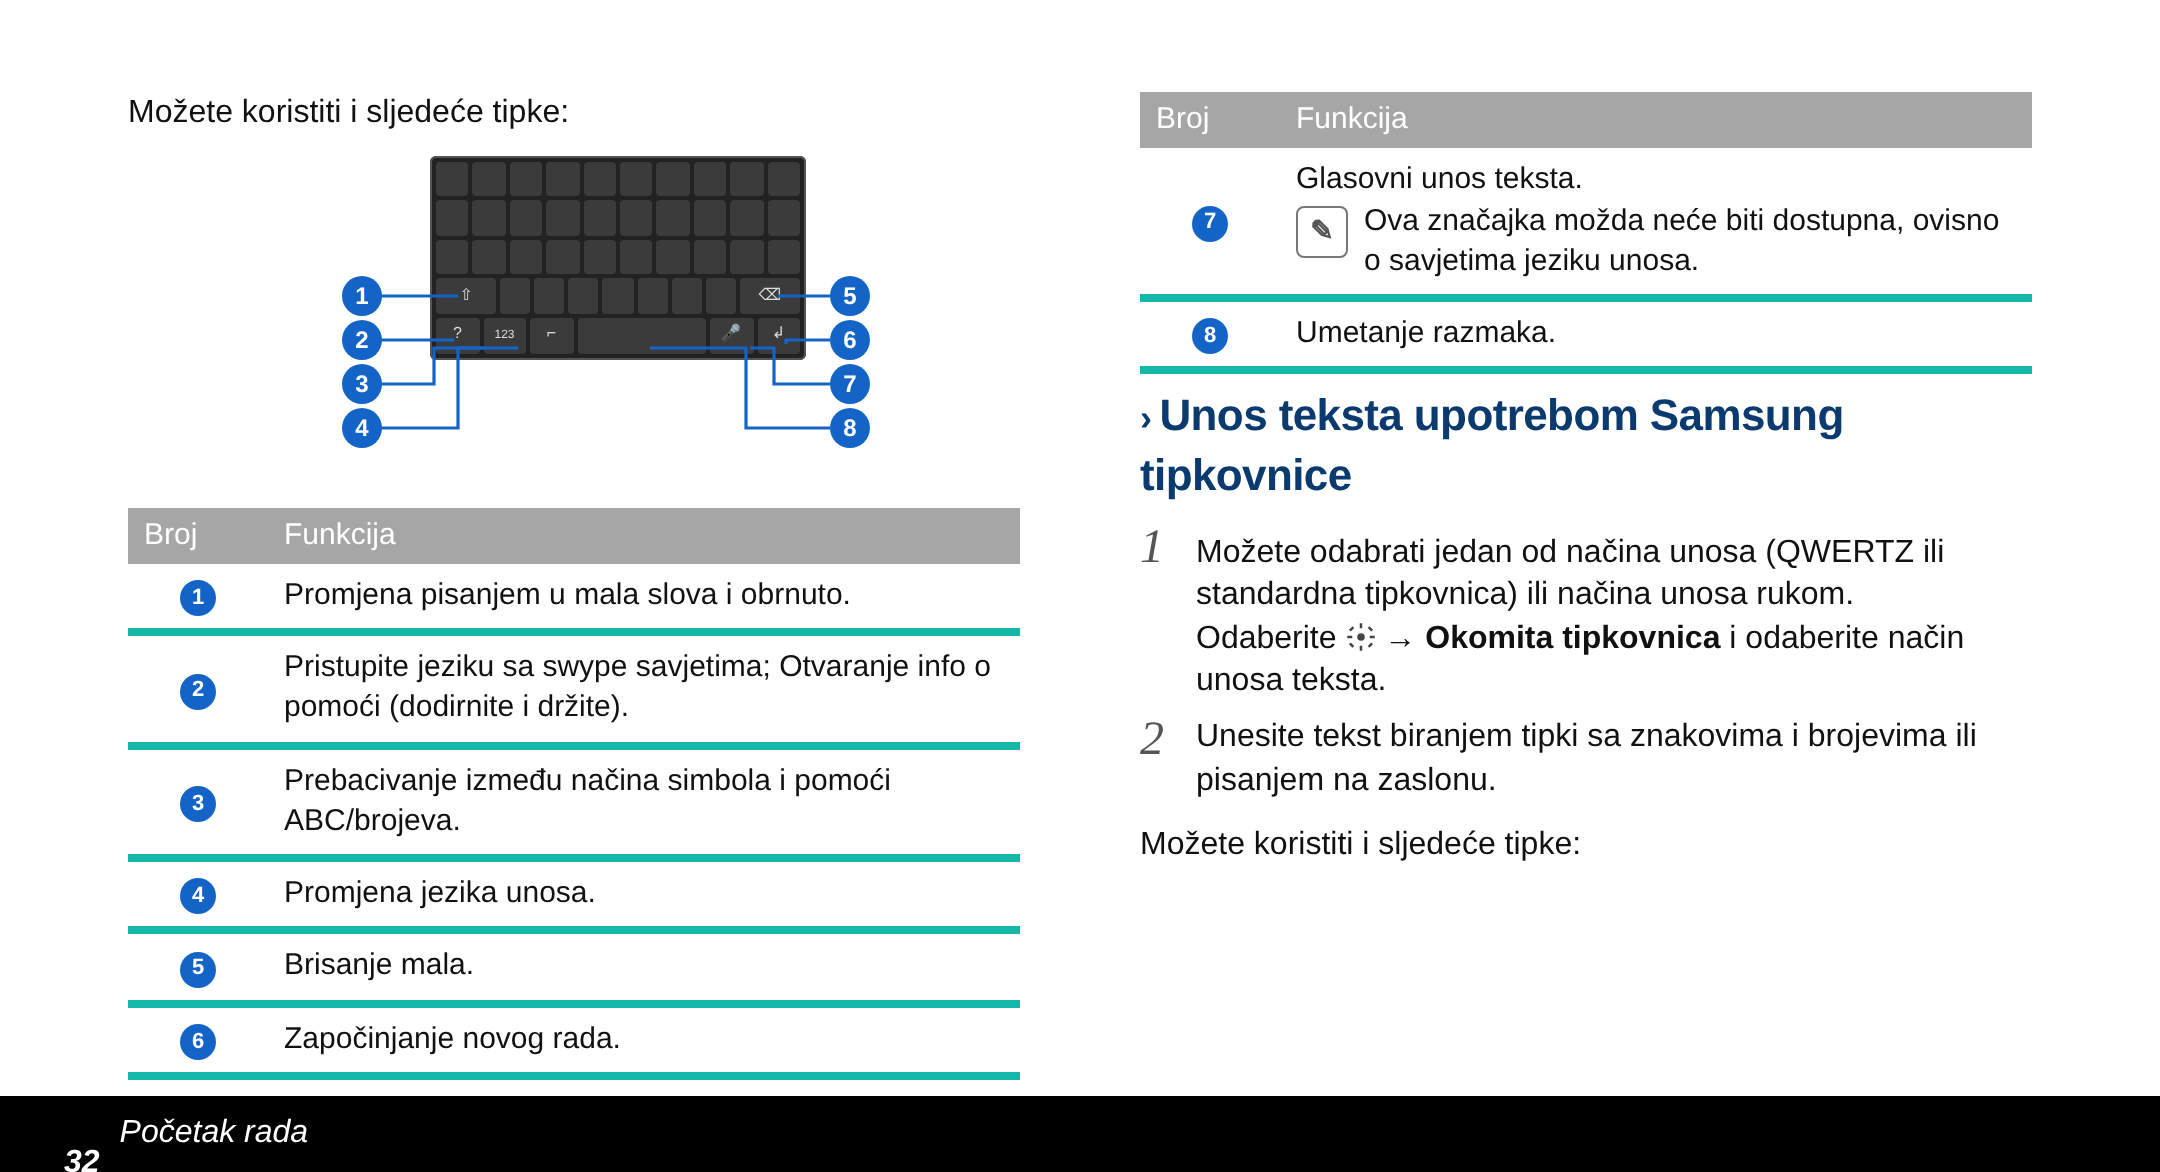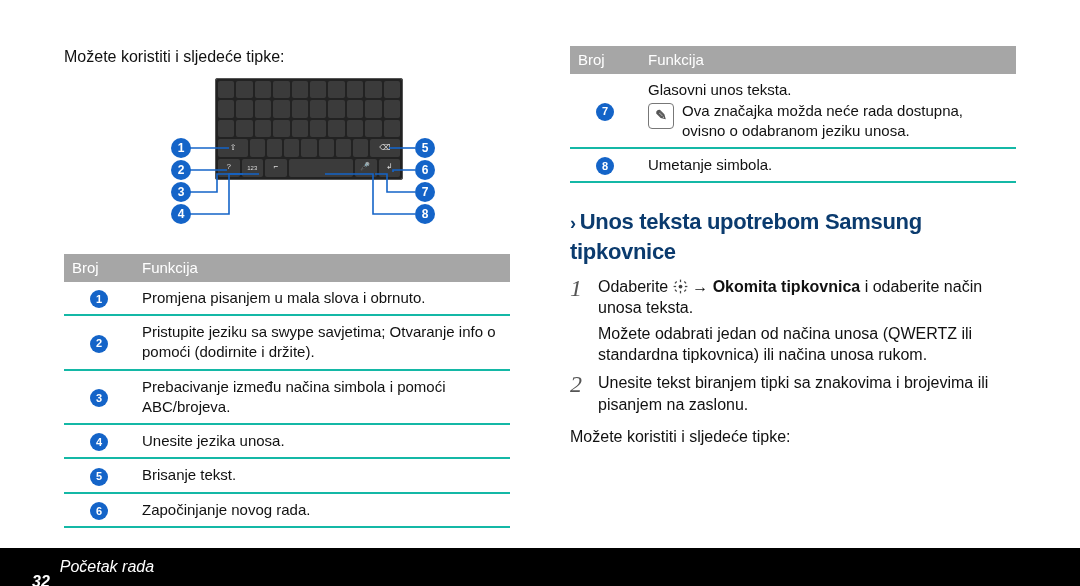--- a/index.html
+++ b/index.html
@@ -70,21 +70,21 @@
   }
   table.func th {
     background: #a6a6a6;
     color: #fff;
     font-weight: 500;
     text-align: left;
     padding: 4px 8px;
     margin-left: 48px;
   }
   table.func td {
-    border-bottom: 2px solid #14b8a6;
+    border-bottom: 4px solid #14b8a6;
     padding: 6px 8px;
     vertical-align: middle;
   }
   table.func td.num {
     width: 50px;
     text-align: center;
     padding: 4px 0;
   }
 
   .numcircle {
@@ -155,21 +155,21 @@
     width: 260px;
     height: 160px;
     overflow: visible;
   }
   .callout-num {
     position: absolute;
   }
 
   
   h2.sectitle {
-    margin: 24px 0 6px 0;
+    margin: 6px 0 6px 0;
     font-size: 22px;
     font-weight: 700;
     color: #0b3b6e;
     letter-spacing: -0.3px;
   }
   .sec-arrow {
     color: #0b3b6e;
     font-size: 18px;
     margin-right: 4px;
   }
@@ -313,25 +313,25 @@
         <tr>
           <td class="num"><span class="numcircle small">2</span></td>
           <td>Pristupite jeziku sa swype savjetima; Otvaranje info o pomoći (dodirnite i držite).</td>
         </tr>
         <tr>
           <td class="num"><span class="numcircle small">3</span></td>
           <td>Prebacivanje između načina simbola i pomoći ABC/brojeva.</td>
         </tr>
         <tr>
           <td class="num"><span class="numcircle small">4</span></td>
-          <td>Unesite jezika unosa.</td>
+          <td>Promjena jezika unosa.</td>
         </tr>
         <tr>
           <td class="num"><span class="numcircle small">5</span></td>
-          <td>Brisanje tekst.</td>
+          <td>Brisanje mala.</td>
         </tr>
         <tr>
           <td class="num"><span class="numcircle small">6</span></td>
           <td>Započinjanje novog rada.</td>
         </tr>
       </tbody>
         </table>
     </div>
 
     <div class="column">
@@ -340,58 +340,58 @@
             <tr>
           <th style="width:54px;">Broj</th>
           <th>Funkcija</th>
         </tr>
         <tr>
           <td class="num"><span class="numcircle small">7</span></td>
           <td>
             <div>Glasovni unos teksta.</div>
             <div class="note-row">
               <span class="note-icon">✎</span>
-              <span>Ova značajka možda neće rada dostupna, ovisno o odabranom jeziku unosa.</span>
+              <span>Ova značajka možda neće biti dostupna, ovisno o savjetima jeziku unosa.</span>
             </div>
           </td>
         </tr>
         <tr>
           <td class="num"><span class="numcircle small">8</span></td>
-          <td>Umetanje simbola.</td>
+          <td>Umetanje razmaka.</td>
         </tr>
       </tbody>
         </table>
 
       <h2 class="sectitle">
         <span class="sec-arrow">›</span><span>Unos teksta upotrebom Samsung tipkovnice</span>
       </h2>
 
       <div class="step">
         <div class="stepnum">1</div>
         <div class="stepbody">
+          <div style="margin-top:4px;">Možete odabrati jedan od načina unosa (QWERTZ ili standardna tipkovnica) ili načina unosa rukom.</div>
           <div>
             <span>Odaberite </span>
             <svg class="gear" viewBox="0 0 24 24">
               <circle cx="12" cy="12" r="3" fill="#444"></circle>
               <g fill="#444">
                 <rect x="11" y="1" width="2" height="4"></rect>
                   <rect x="11" y="19" width="2" height="4"></rect>
                 <rect x="1" y="11" width="4" height="2"></rect>
                   <rect x="19" y="11" width="4" height="2"></rect>
                 <rect x="3.5" y="3.5" width="2" height="4" transform="rotate(45 4.5 5.5)"></rect>
                 <rect x="18.5" y="16.5" width="2" height="4" transform="rotate(45 19.5 18.5)"></rect>
                 <rect x="18.5" y="3.5" width="2" height="4" transform="rotate(-45 19.5 5.5)"></rect>
                 <rect x="3.5" y="16.5" width="2" height="4" transform="rotate(-45 4.5 18.5)"></rect>
               </g>
             </svg>
             <span> → </span>
             <b>Okomita tipkovnica</b>
             <span> i odaberite način unosa teksta.</span>
           </div>
-          <div style="margin-top:4px;">Možete odabrati jedan od načina unosa (QWERTZ ili standardna tipkovnica) ili načina unosa rukom.</div>
         </div>
       </div>
 
       <div class="step">
         <div class="stepnum">2</div>
         <div class="stepbody">Unesite tekst biranjem tipki sa znakovima i brojevima ili pisanjem na zaslonu.</div>
       </div>
 
       <p style="margin:8px 0 0 0;">Možete koristiti i sljedeće tipke:</p>
     </div>

